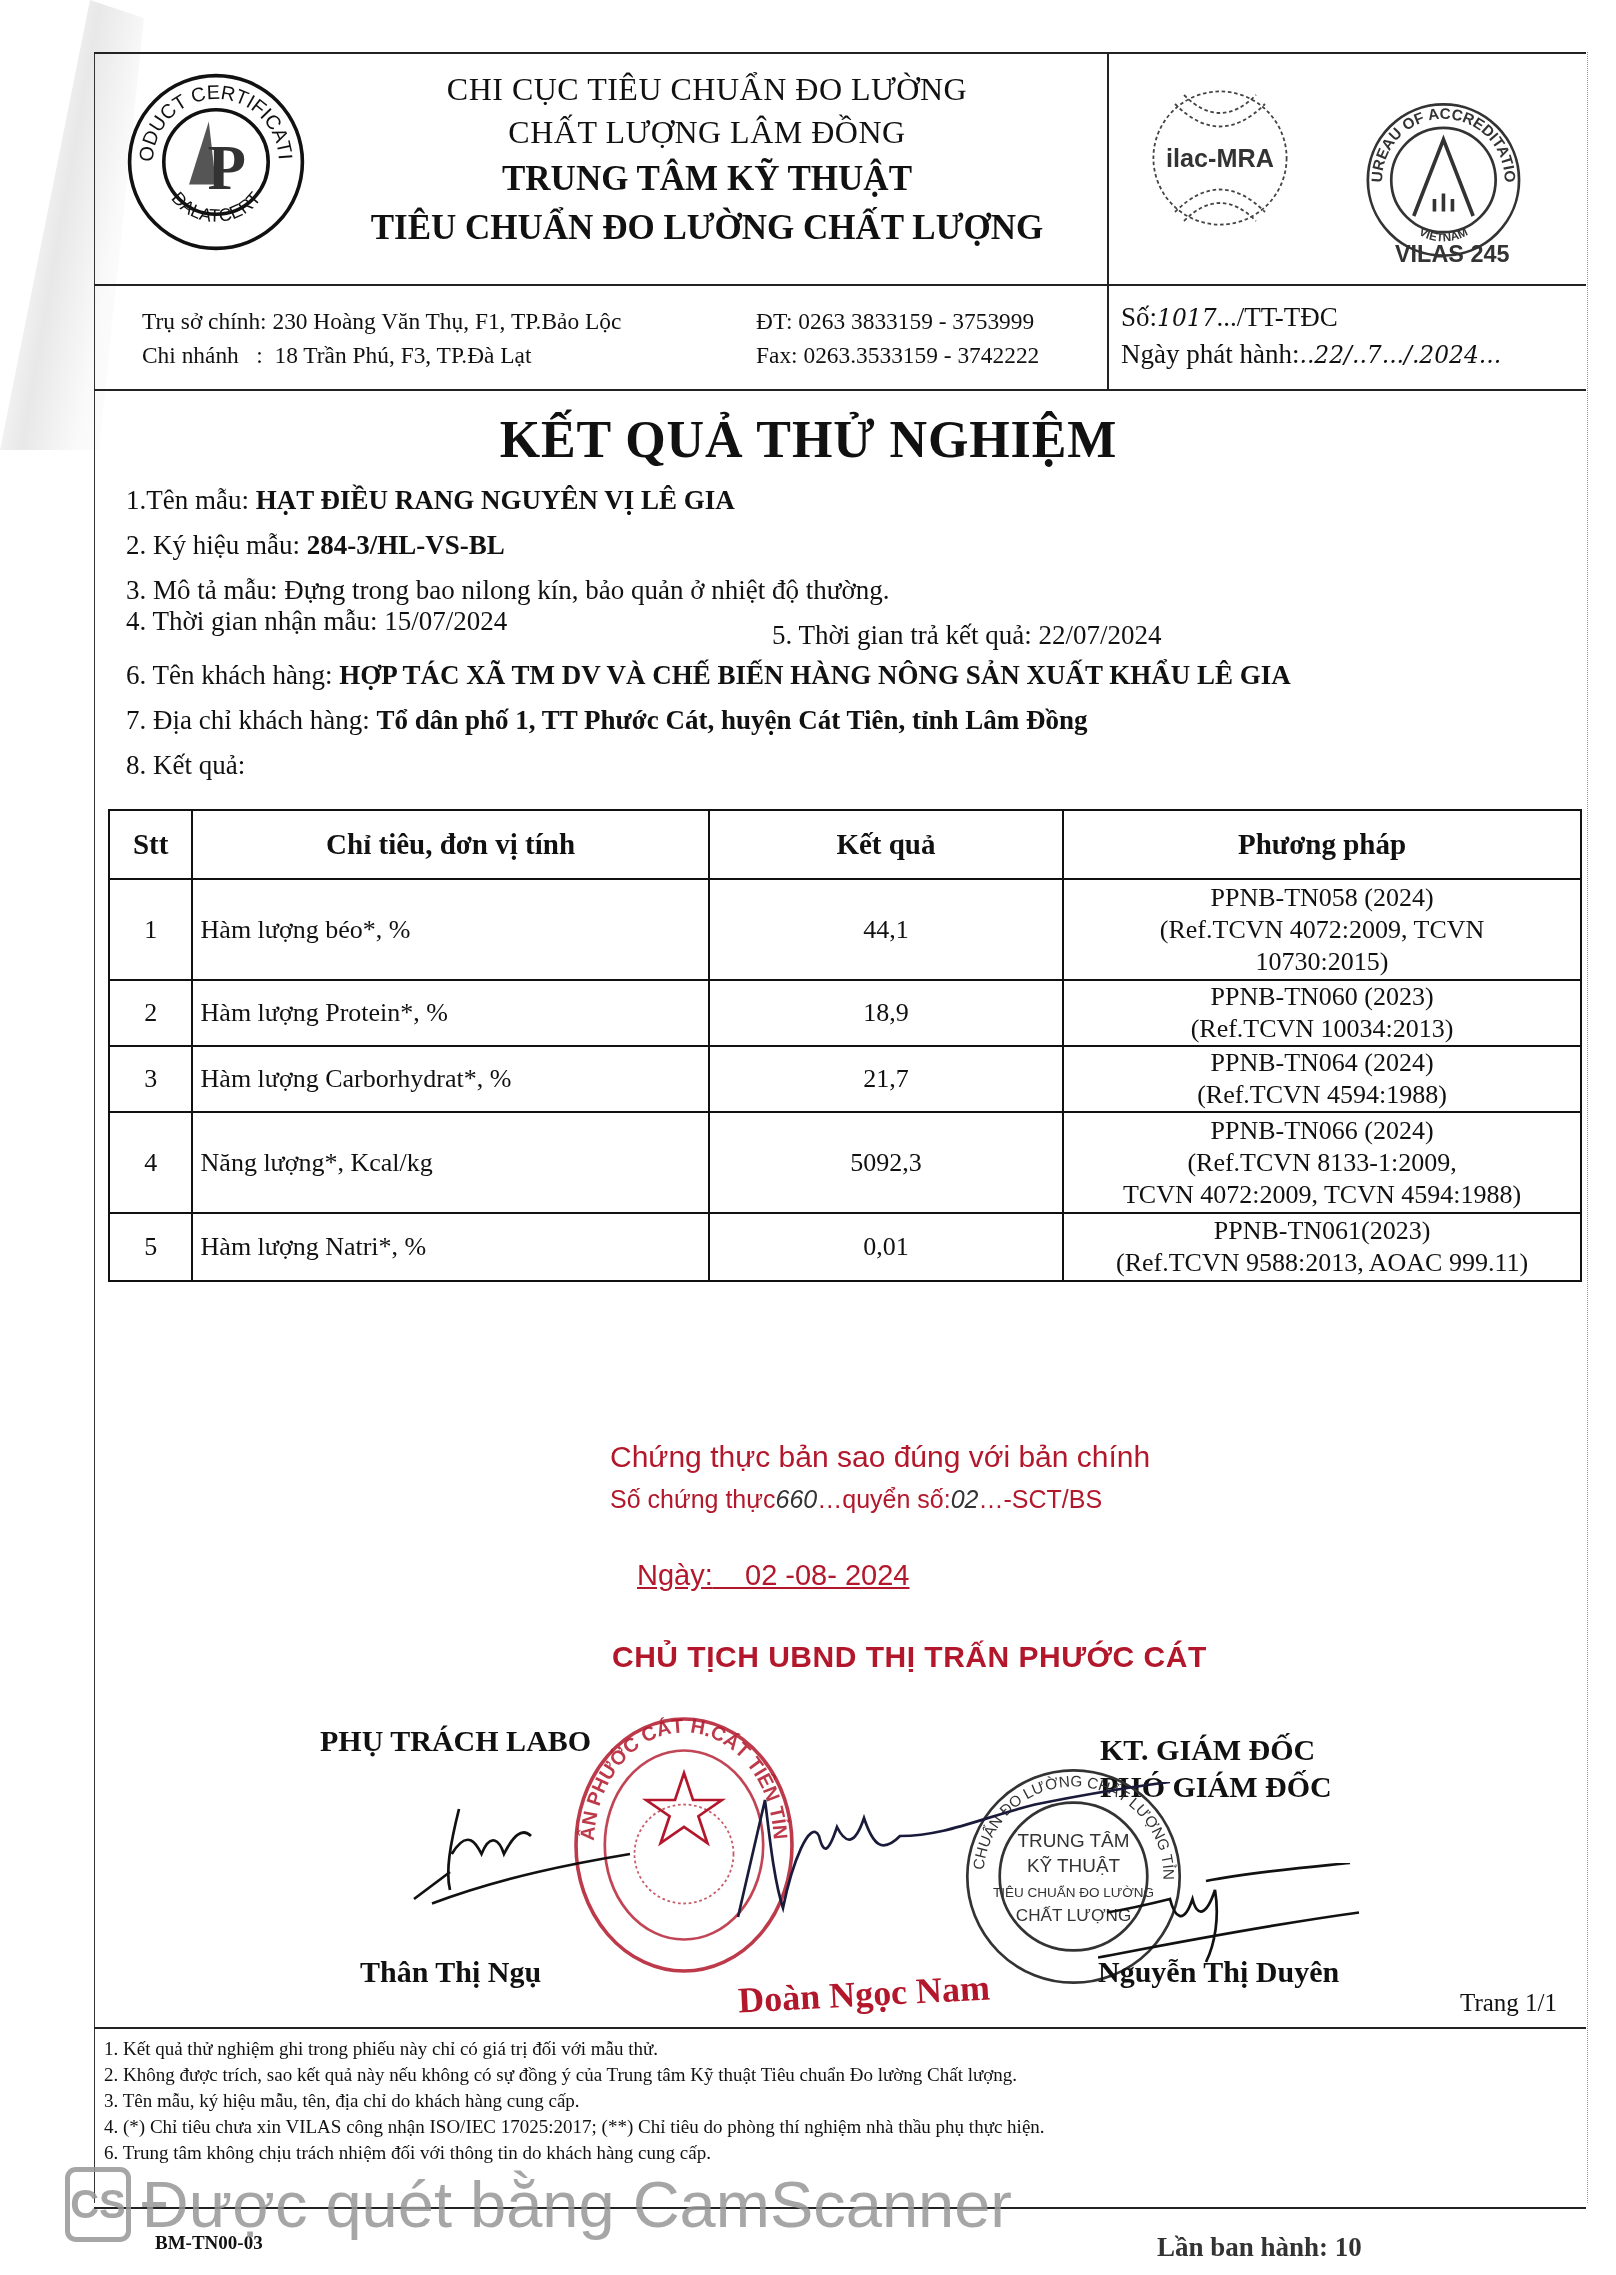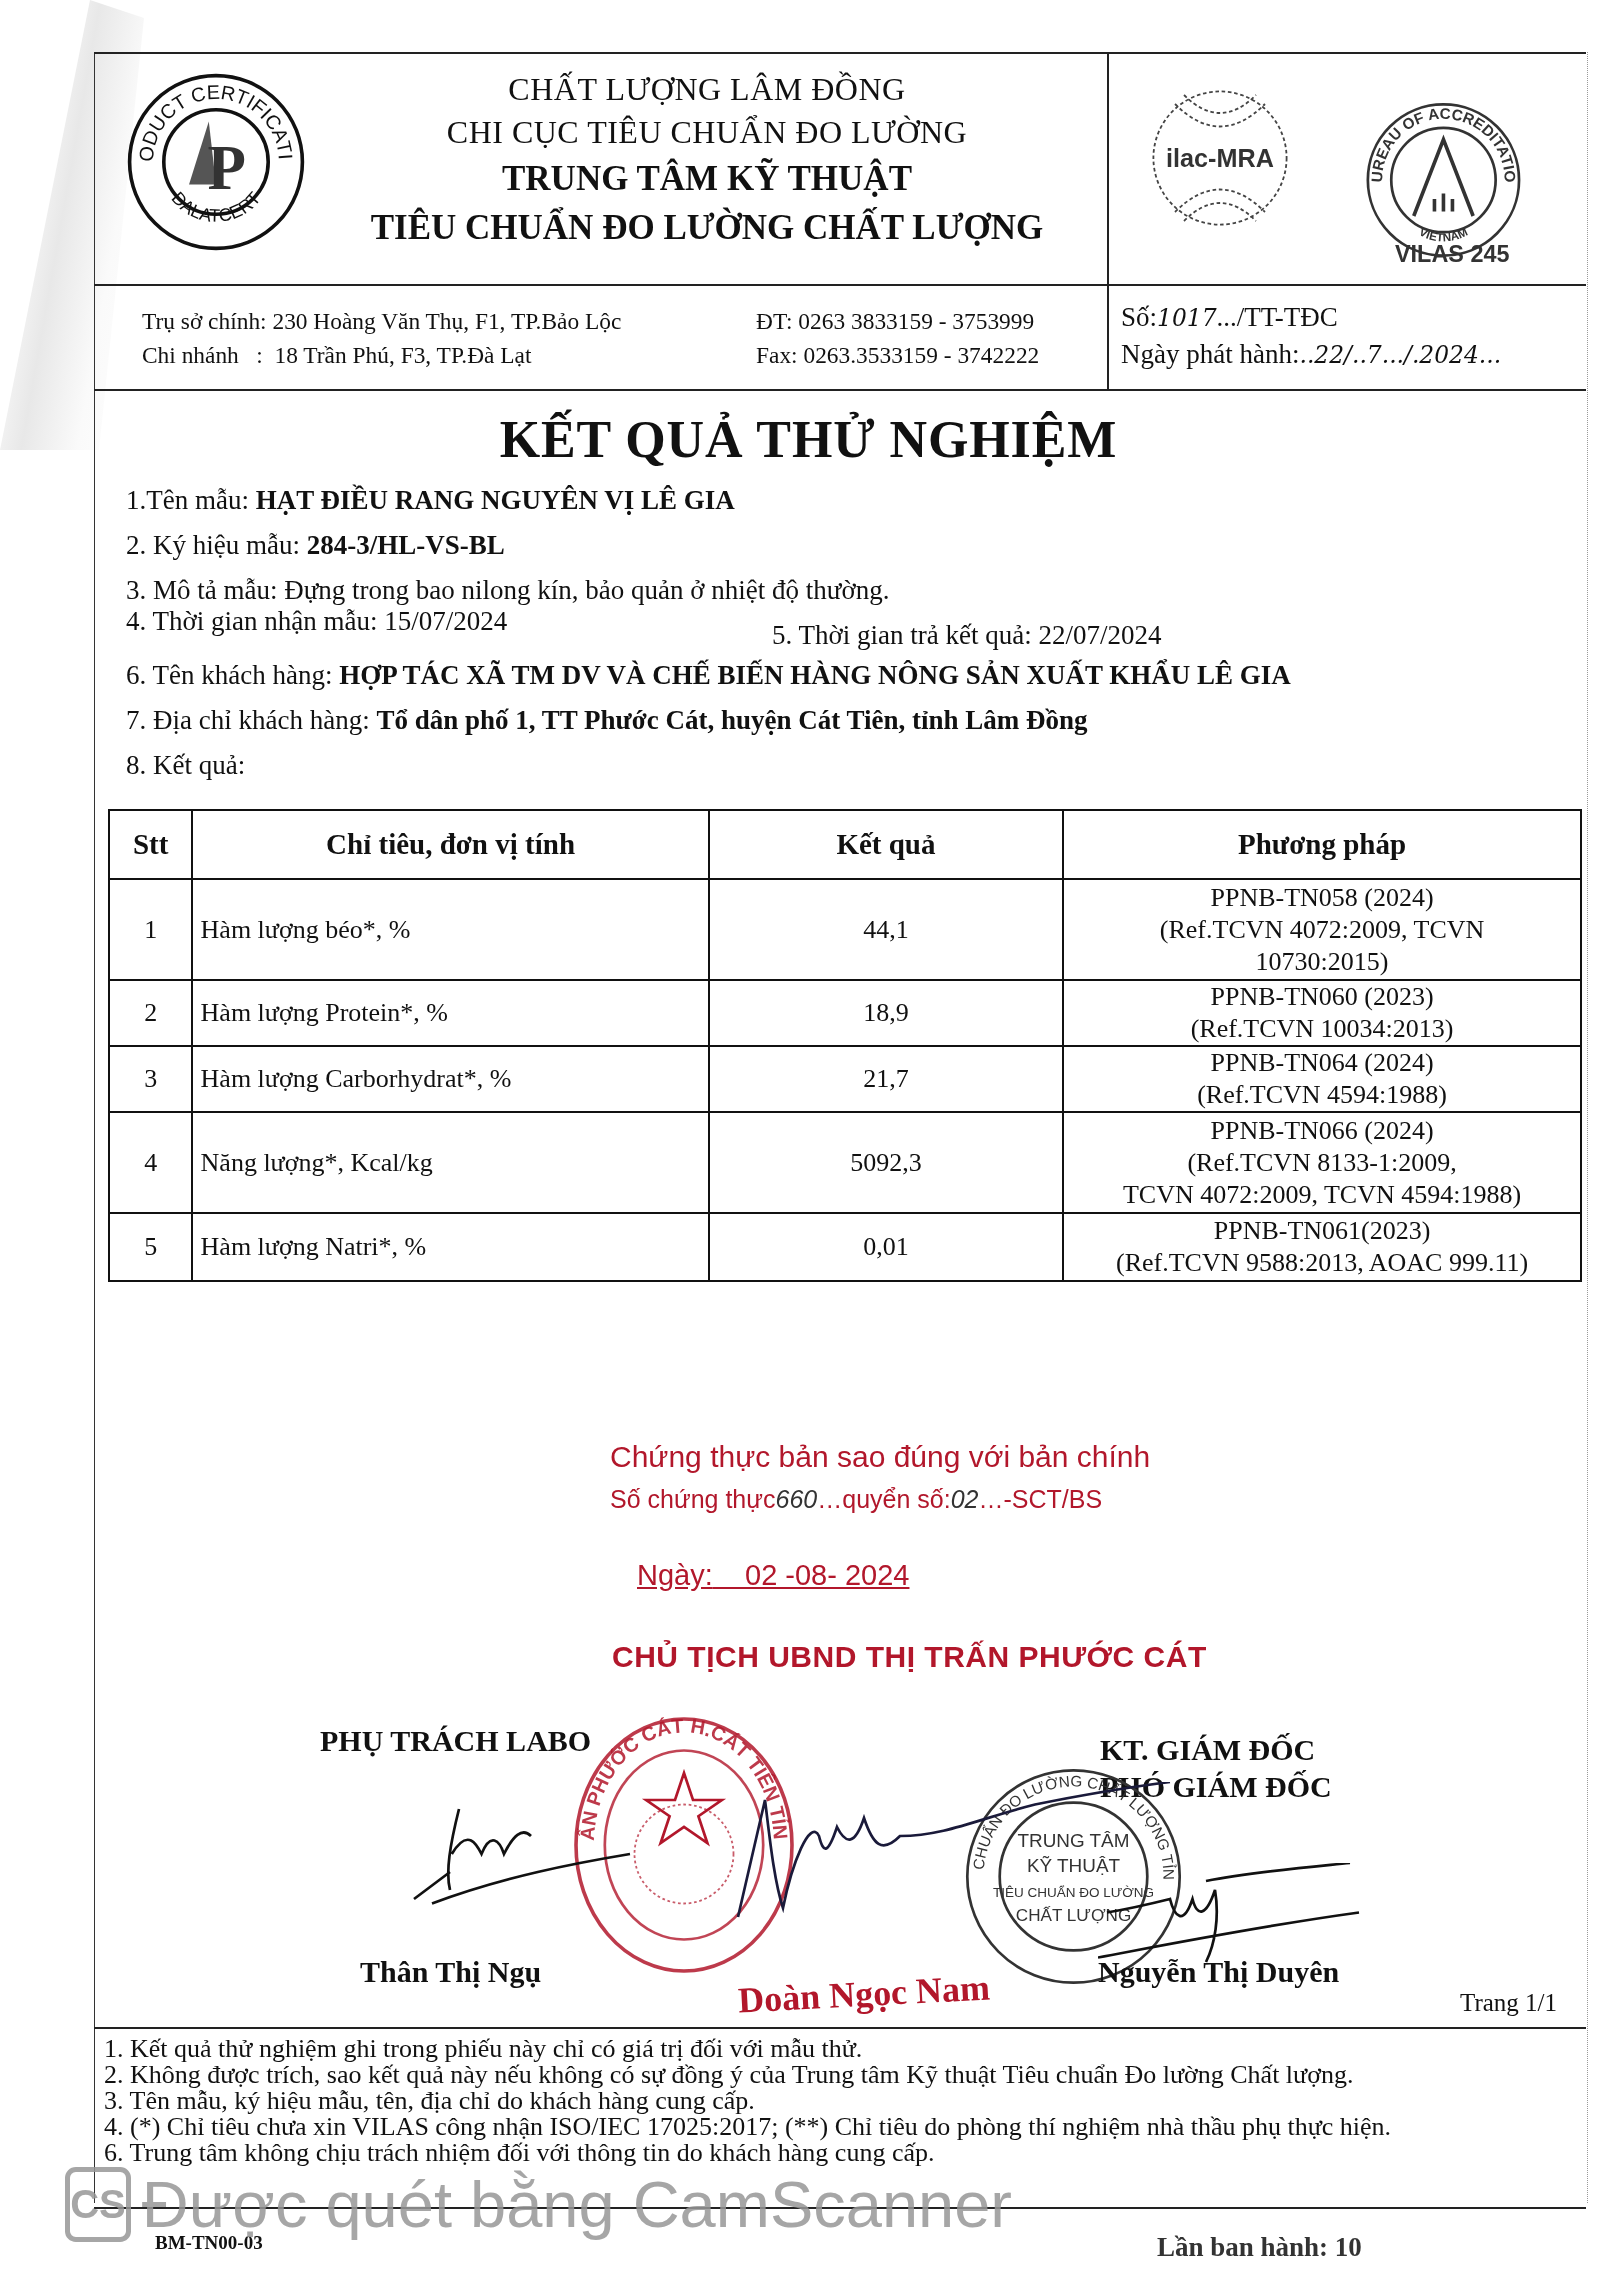--- a/index.html
+++ b/index.html
@@ -48,21 +48,21 @@
   .cert3{position:absolute;left:637px;top:1559px;font-size:29px;text-decoration:underline;}
   .cert4{position:absolute;left:612px;top:1640px;font-size:30px;font-weight:bold;letter-spacing:0.5px;}
   .sig-title{position:absolute;font-size:30px;font-weight:bold;}
   .sig-name{position:absolute;font-size:30px;font-weight:bold;}
   .stamp-red{position:absolute;left:567px;top:1710px;width:234px;height:270px;}
   .stamp-blk{position:absolute;left:961px;top:1764px;width:225px;height:225px;}
   .sigsvg{position:absolute;}
   .trang{position:absolute;left:1460px;top:1989px;font-size:25px;}
   .foot-top{position:absolute;left:94px;top:2027px;width:1492px;border-top:2.7px solid #222;}
   .foot-bot{position:absolute;left:94px;top:2207px;width:1492px;border-top:2.7px solid #222;}
-  .notes{position:absolute;left:104px;top:2036px;font-size:26px;line-height:26px;}
+  .notes{position:absolute;left:104px;top:2036px;font-size:19px;line-height:26px;}
   .formcode{position:absolute;left:155px;top:2232px;font-size:19px;font-weight:bold;}
   .issue{position:absolute;left:1157px;top:2232px;font-size:27px;font-weight:bold;color:#333;}
   .wm{position:absolute;left:65px;top:2151px;display:flex;align-items:center;
       font-family:"Liberation Sans",sans-serif;color:rgba(150,150,150,0.85);font-size:65px;margin-top:16px;}
   .wm-badge{width:56px;height:65px;border:5.4px solid rgba(150,150,150,0.85);border-radius:10.8px;
             display:flex;align-items:center;justify-content:center;font-size:40px;font-weight:bold;margin-right:10.8px;}
 </style>
 </head>
 <body>
 
@@ -85,22 +85,22 @@
     <textPath href="#ringTop" startOffset="50%" text-anchor="middle">PRODUCT CERTIFICATION</textPath>
   </text>
   <text font-family="Liberation Sans, sans-serif" font-size="20" fill="#111">
     <textPath href="#ringBot" startOffset="50%" text-anchor="middle">DALATCERT</textPath>
   </text>
   <polygon points="92,55 70,125 100,125" fill="#555"></polygon>
   <text x="112" y="130" text-anchor="middle" font-family="Liberation Serif, serif" font-weight="bold" font-size="70" fill="#333">P</text>
 </svg>
 
 <div class="org-lines">
+  <div class="org1">CHI CỤC TIÊU CHUẨN ĐO LƯỜNG</div>
   <div class="org1">CHẤT LƯỢNG LÂM ĐỒNG</div>
-  <div class="org1">CHI CỤC TIÊU CHUẨN ĐO LƯỜNG</div>
   <div class="org2">TRUNG TÂM KỸ THUẬT</div>
   <div class="org2">TIÊU CHUẨN ĐO LƯỜNG CHẤT LƯỢNG</div>
 </div>
 
 <svg class="ilac" viewBox="0 0 160 200">
   <g fill="none" stroke="#444" stroke-width="2" stroke-dasharray="4 3">
     <circle cx="80" cy="100" r="74"></circle>
     <path d="M30 40 Q80 90 130 40"></path>
     <path d="M40 30 Q80 70 120 30"></path>
     <path d="M30 160 Q80 110 130 160"></path>

